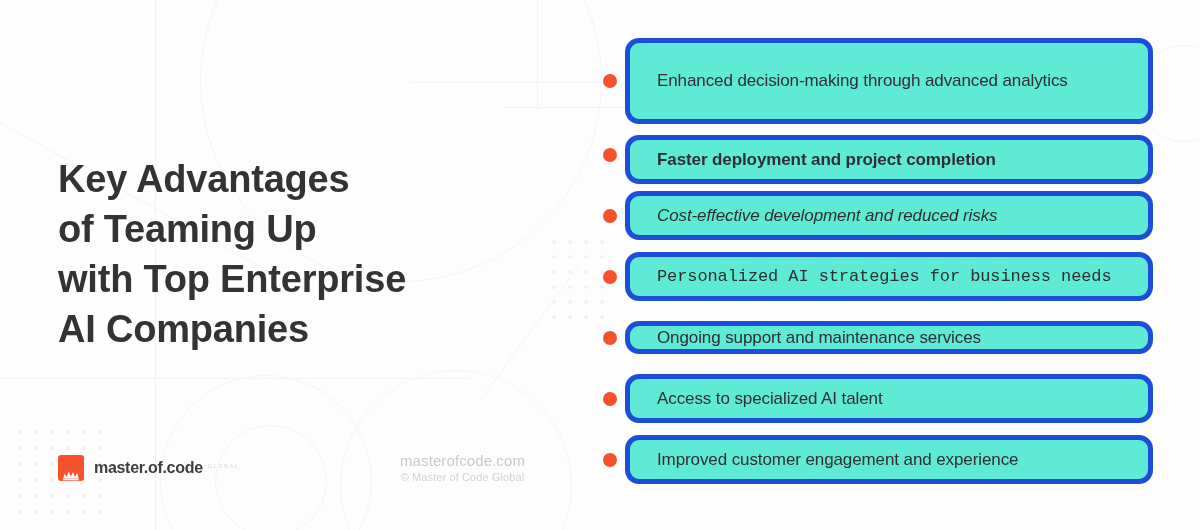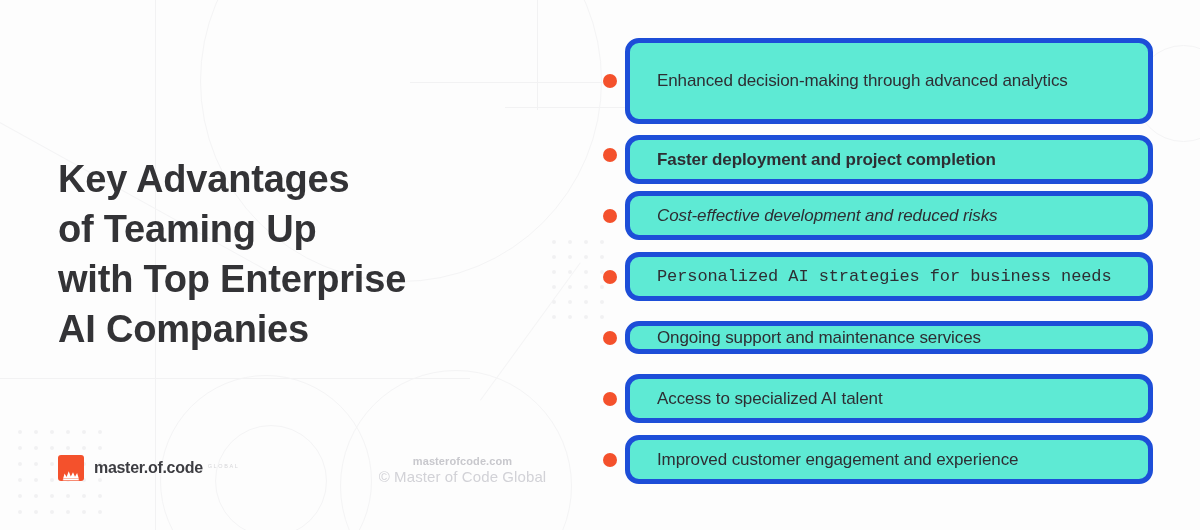--- a/index.html
+++ b/index.html
@@ -135,28 +135,28 @@
   }
 
   .footer-center {
     position: absolute;
     left: 375px;
     top: 453px;
     width: 175px;
     text-align: center;
   }
   .footer-site {
-    font-size: 11px;
-    font-weight: bold;
+    font-size: 15px;
+    font-weight: normal;
     color: #c8c8cd;
     letter-spacing: 0.1px;
     line-height: 16px;
   }
   .footer-copy {
-    font-size: 15px;
+    font-size: 11px;
     color: #d2d2d7;
     letter-spacing: 0.1px;
     line-height: 16px;
   }
 
   
   .cards {
     position: absolute;
     left: 603px;
     top: 0;

